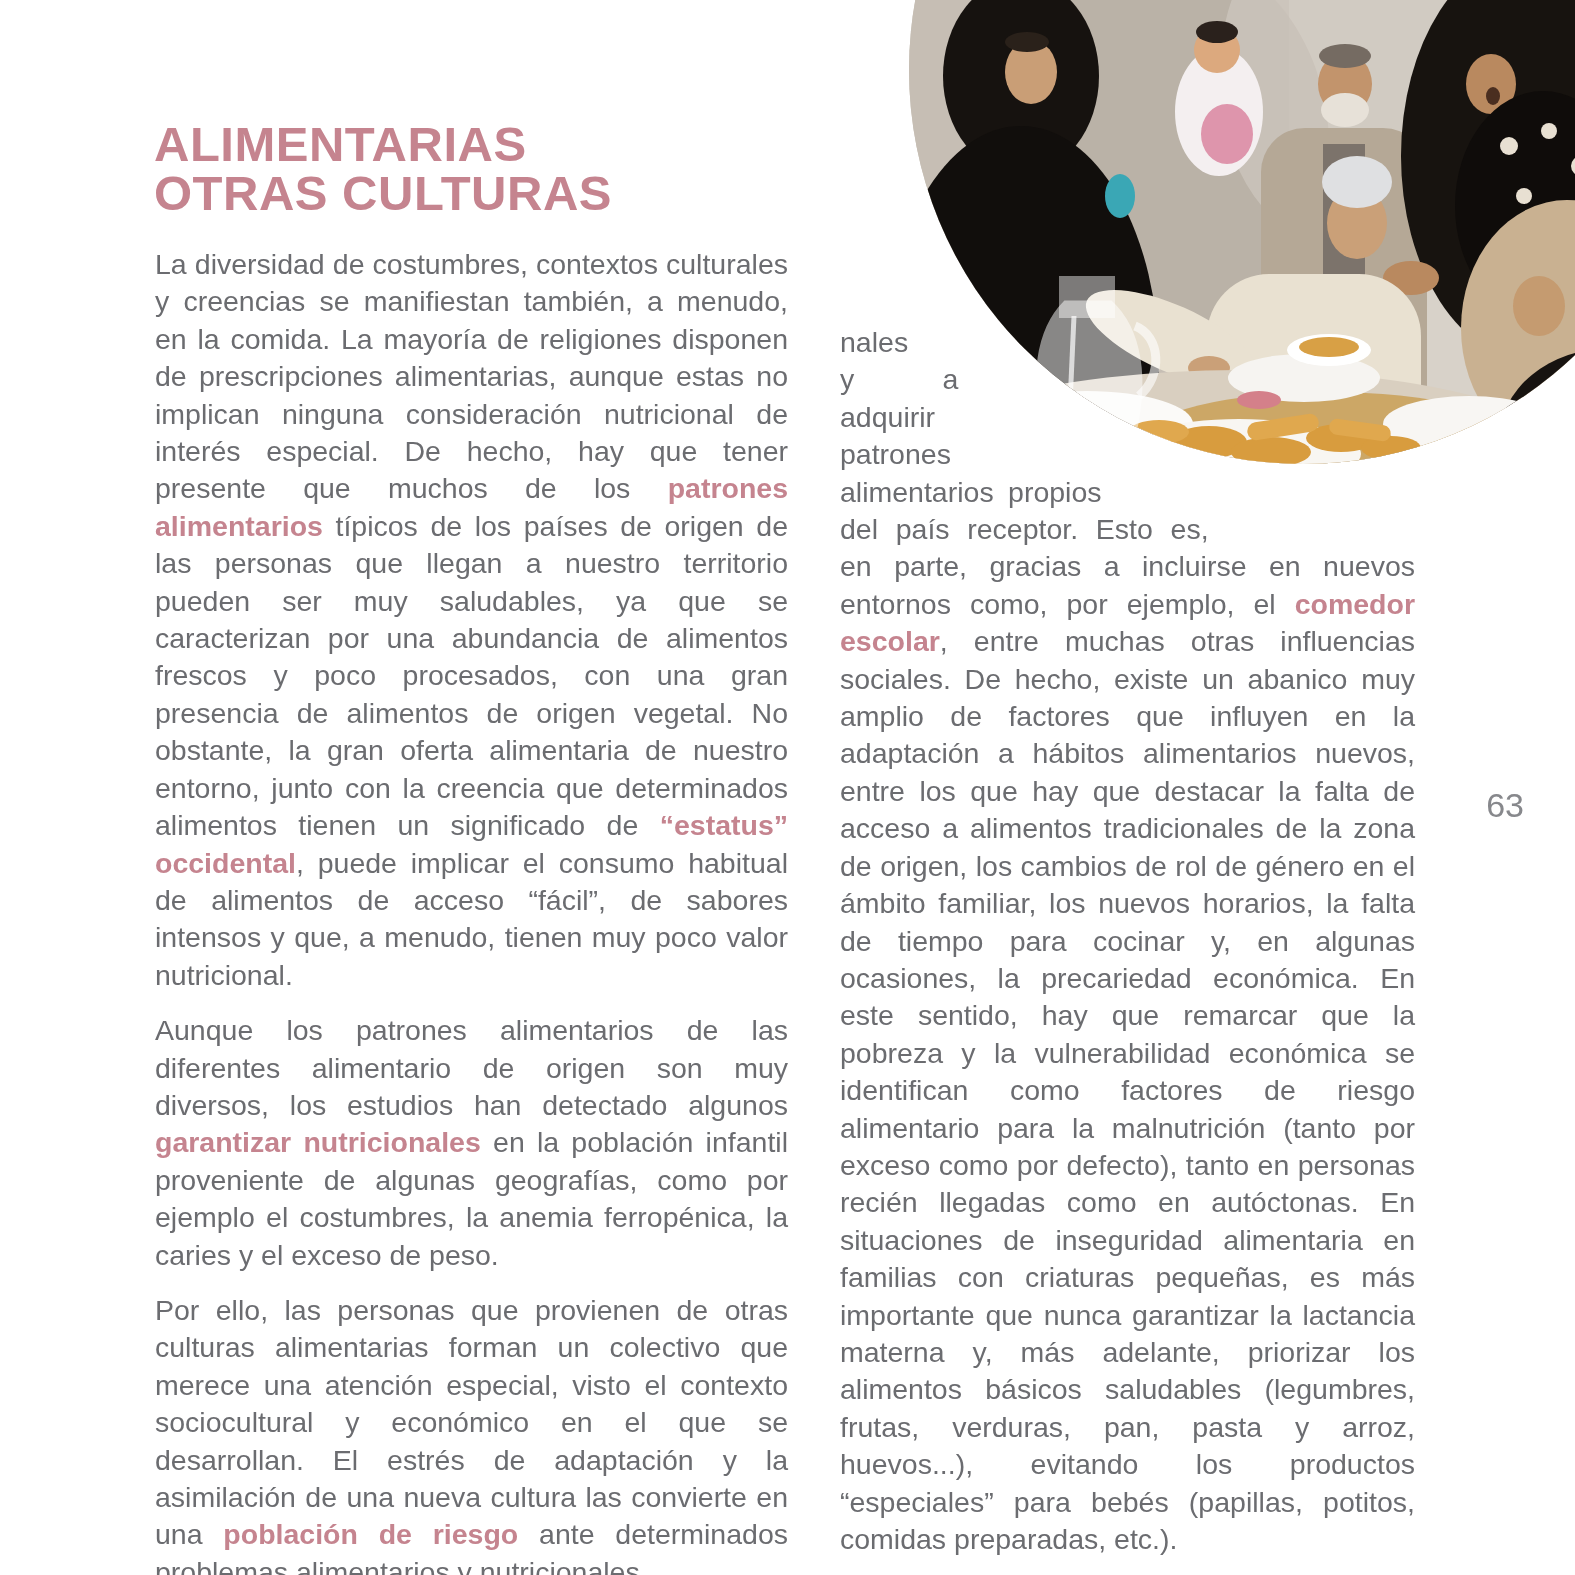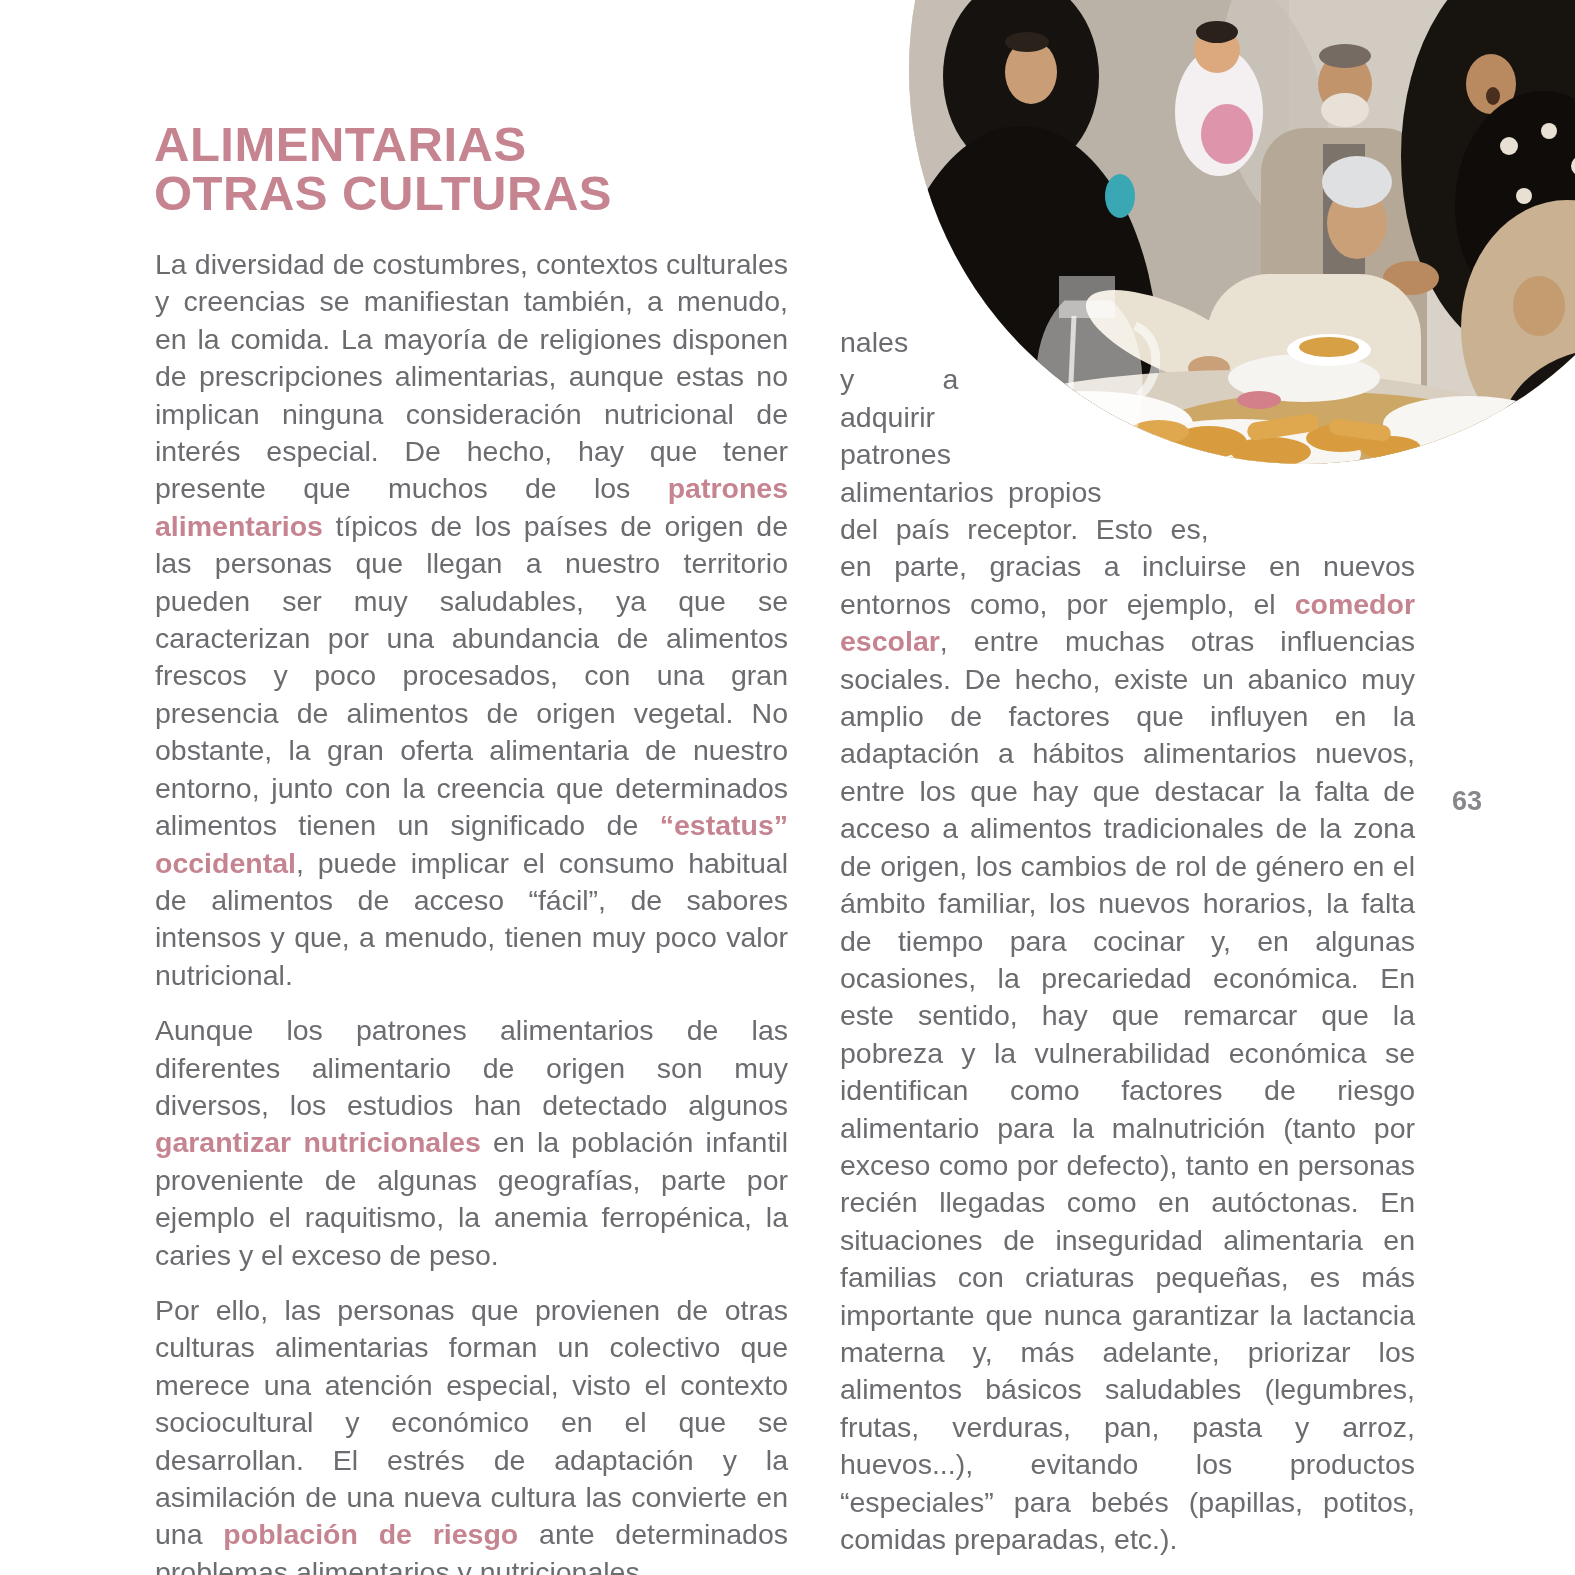--- a/index.html
+++ b/index.html
@@ -29,22 +29,22 @@
   }
   .col p{margin:4px 0 18px 0;}
   .col .hl{color:var(--accent);font-weight:bold;}
   .col-left{left:155px;top:242px;width:633px;}
   .col-right{left:840px;top:320px;width:575px;}
   .wrap-spacer{
     float:right;width:575px;height:215px;
     shape-outside:circle(452px at 463px -251px);
   }
   .page-number{
-    position:absolute;left:1452px;top:786px;width:72px;text-align:left;
-    font-size:27px;font-weight:bold;color:var(--pagenum-gray);
+    position:absolute;left:1452px;top:786px;width:72px;text-align:right;
+    font-size:34px;font-weight:normal;color:var(--pagenum-gray);
   }
 </style>
 </head>
 <body>
 
 <div class="photo-circle">
   <svg width="788" height="788" viewBox="0 0 788 788" aria-hidden="true">
 
     <rect width="788" height="788" fill="#c6beb4"></rect>
     <rect x="380" width="408" height="788" fill="#d8d2c9"></rect>
@@ -132,21 +132,21 @@
   </svg>
 </div>
 
 <div class="page-title">
   <div>ALIMENTARIAS</div>
   <div>OTRAS CULTURAS</div>
 </div>
 
 <div class="col col-left">
   <p><span>La diversidad de costumbres, contextos culturales y creencias se manifiestan también, a menudo, en la comida. La mayoría de religiones disponen de prescripciones alimentarias, aunque estas no implican ninguna consideración nutricional de interés especial. De hecho, hay que tener presente que muchos de los </span><span class="hl">patrones alimentarios</span><span> típicos de los países de origen de las personas que llegan a nuestro territorio pueden ser muy saludables, ya que se caracterizan por una abundancia de alimentos frescos y poco procesados, con una gran presencia de alimentos de origen vegetal. No obstante, la gran oferta alimentaria de nuestro entorno, junto con la creencia que determinados alimentos tienen un significado de </span><span class="hl">“estatus” occidental</span><span>, puede implicar el consumo habitual de alimentos de acceso “fácil”, de sabores intensos y que, a menudo, tienen muy poco valor nutricional.</span></p>
-  <p><span>Aunque los patrones alimentarios de las diferentes alimentario de origen son muy diversos, los estudios han detectado algunos </span><span class="hl">garantizar nutricionales</span><span> en la población infantil proveniente de algunas geografías, parte por ejemplo el raquitismo, la anemia ferropénica, la caries y el exceso de peso.</span></p>
+  <p><span>Aunque los patrones alimentarios de las diferentes alimentario de origen son muy diversos, los estudios han detectado algunos </span><span class="hl">garantizar nutricionales</span><span> en la población infantil proveniente de algunas geografías, como por ejemplo el costumbres, la anemia ferropénica, la caries y el exceso de peso.</span></p>
   <p><span>Por ello, las personas que provienen de otras culturas alimentarias forman un colectivo que merece una atención especial, visto el contexto sociocultural y económico en el que se desarrollan. El estrés de adaptación y la asimilación de una nueva cultura las convierte en una </span><span class="hl">población de riesgo</span><span> ante determinados problemas alimentarios y nutricionales.</span></p>
 
 </div>
 
 <div class="col col-right">
   <div class="wrap-spacer"></div>
   <p><span>nales y a adquirir patrones alimentarios propios del país receptor. Esto es, en parte, gracias a incluirse en nuevos entornos como, por ejemplo, el </span><span class="hl">comedor escolar</span><span>, entre muchas otras influencias sociales. De hecho, existe un abanico muy amplio de factores que influyen en la adaptación a hábitos alimentarios nuevos, entre los que hay que destacar la falta de acceso a alimentos tradicionales de la zona de origen, los cambios de rol de género en el ámbito familiar, los nuevos horarios, la falta de tiempo para cocinar y, en algunas ocasiones, la precariedad económica. En este sentido, hay que remarcar que la pobreza y la vulnerabilidad económica se identifican como factores de riesgo alimentario para la malnutrición (tanto por exceso como por defecto), tanto en personas recién llegadas como en autóctonas. En situaciones de inseguridad alimentaria en familias con criaturas pequeñas, es más importante que nunca garantizar la lactancia materna y, más adelante, priorizar los alimentos básicos saludables (legumbres, frutas, verduras, pan, pasta y arroz, huevos...), evitando los productos “especiales” para bebés (papillas, potitos, comidas preparadas, etc.).</span></p>
   <p><span>En general, se recomienda poner en valor y promover el mantenimiento de sus prácticas alimentarias tradicionales, con la adaptación correspondiente a los alimentos de producción local de nuestro territorio.</span></p>
 </div>
 

